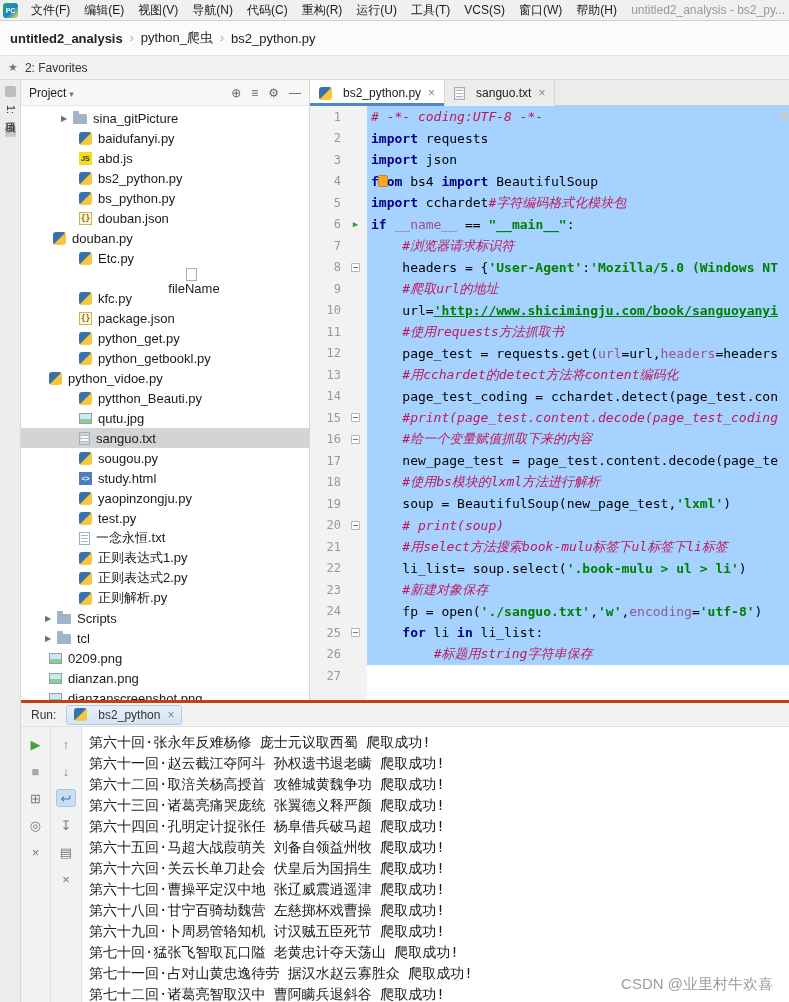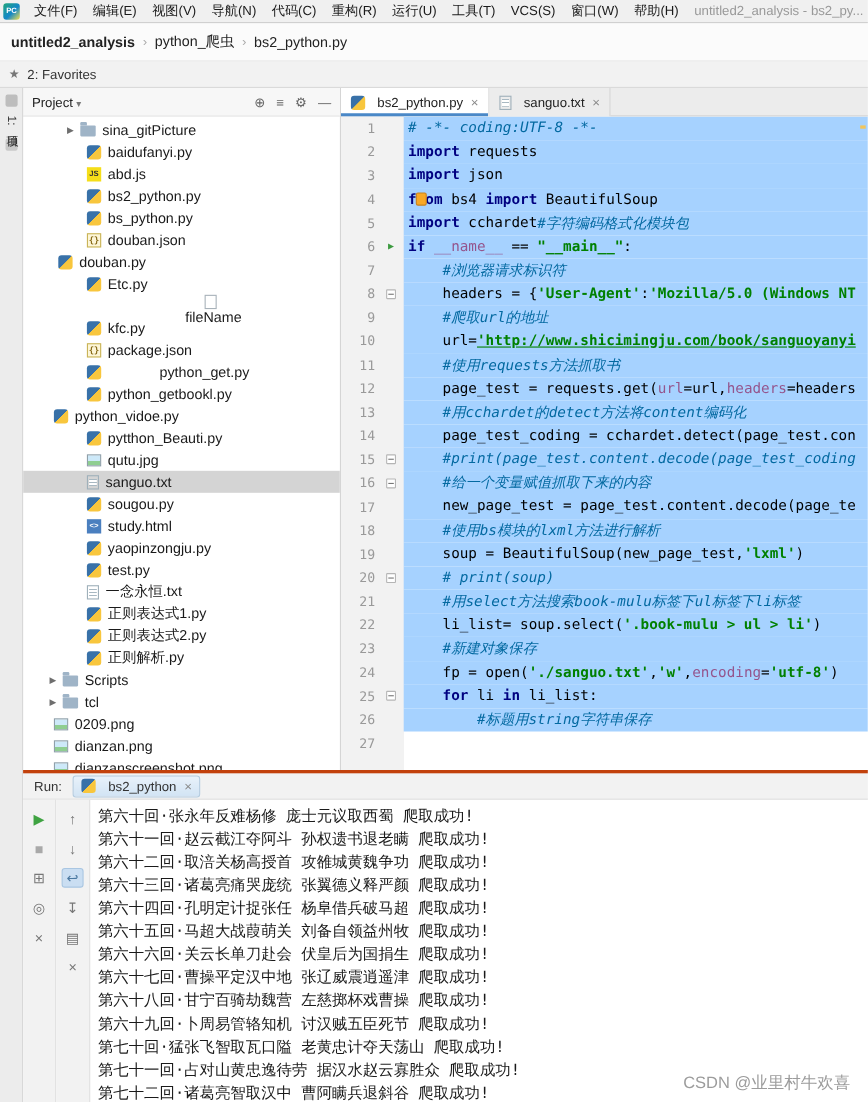--- a/index.html
+++ b/index.html
@@ -63,21 +63,21 @@
 .ln{width:34px;flex:none;text-align:right;color:#999;font-size:12px;padding-right:3px}
 .lmark{width:23px;flex:none;display:flex;align-items:center;justify-content:center}
 .runarrow{color:#3C9A3F;font-size:9px;cursor:pointer}
 .foldbox{width:9px;height:9px;border:1px solid #B5B5B5;background:#fff;border-radius:1px;position:relative;cursor:pointer}
 .foldbox::after{content:"";position:absolute;left:1px;top:3px;width:5px;height:1px;background:#777}
 .ltext{flex:1;height:100%;display:flex;align-items:center;white-space:pre;overflow:hidden;padding-left:4px;position:relative;color:#000}
 .ltext.sel{background:#A6D2FF}
 .sk{color:#000080;font-weight:bold}
 .ss{color:#008000;font-weight:bold}
 .su{color:#008000;font-weight:bold;text-decoration:underline}
-.sc{color:#0369a1;font-style:italic}
+.sc{color:#be185d;font-style:italic}
 .sd{color:#94558D}
 .sp{color:#94558D}
 .st{color:#000}
 .bulb{position:absolute;left:11px;top:4px;width:10px;height:12px;background:#F9A825;border:1px solid #C8831F;border-radius:2px}
 .editor-stripe{position:absolute;right:0;top:0;width:9px;height:594px}
 .editor-stripe .mark1{position:absolute;left:2px;top:8px;width:5px;height:3px;background:#F2C55C}
 
 
 .run-header{position:absolute;left:21px;top:700px;width:768px;height:27px;background:#F2F2F2;border-top:3px solid #c2410c;border-bottom:1px solid #E0E0E0;display:flex;align-items:center;padding-left:10px;gap:10px;font-size:12px;color:#333;z-index:3}
 .run-tab{display:flex;align-items:center;gap:5px;background:linear-gradient(#E8F1FA,#D2E4F4);border:1px solid #B4CCE0;border-radius:3px;padding:2px 7px;cursor:pointer}
@@ -178,21 +178,21 @@
         <span class="tree-label">fileName</span>
       </div>
       <div class="tree-row" style="padding-left: 58px;">
         <span class="ic ic-python"></span>
         <span class="tree-label">kfc.py</span>
       </div>
       <div class="tree-row" style="padding-left: 58px;">
         <span class="ic ic-json">{}</span>
         <span class="tree-label">package.json</span>
       </div>
-      <div class="tree-row" style="padding-left: 58px; gap: 47px;">
+      <div class="tree-row" style="padding-left: 58px;">
         <span class="ic ic-python"></span>
         <span class="tree-label">python_get.py</span>
       </div>
       <div class="tree-row" style="padding-left: 58px;">
         <span class="ic ic-python"></span>
         <span class="tree-label">python_getbookl.py</span>
       </div>
       <div class="tree-row" style="padding-left: 28px; text-align: center;">
         <span class="ic ic-python"></span>
         <span class="tree-label">python_vidoe.py</span>

